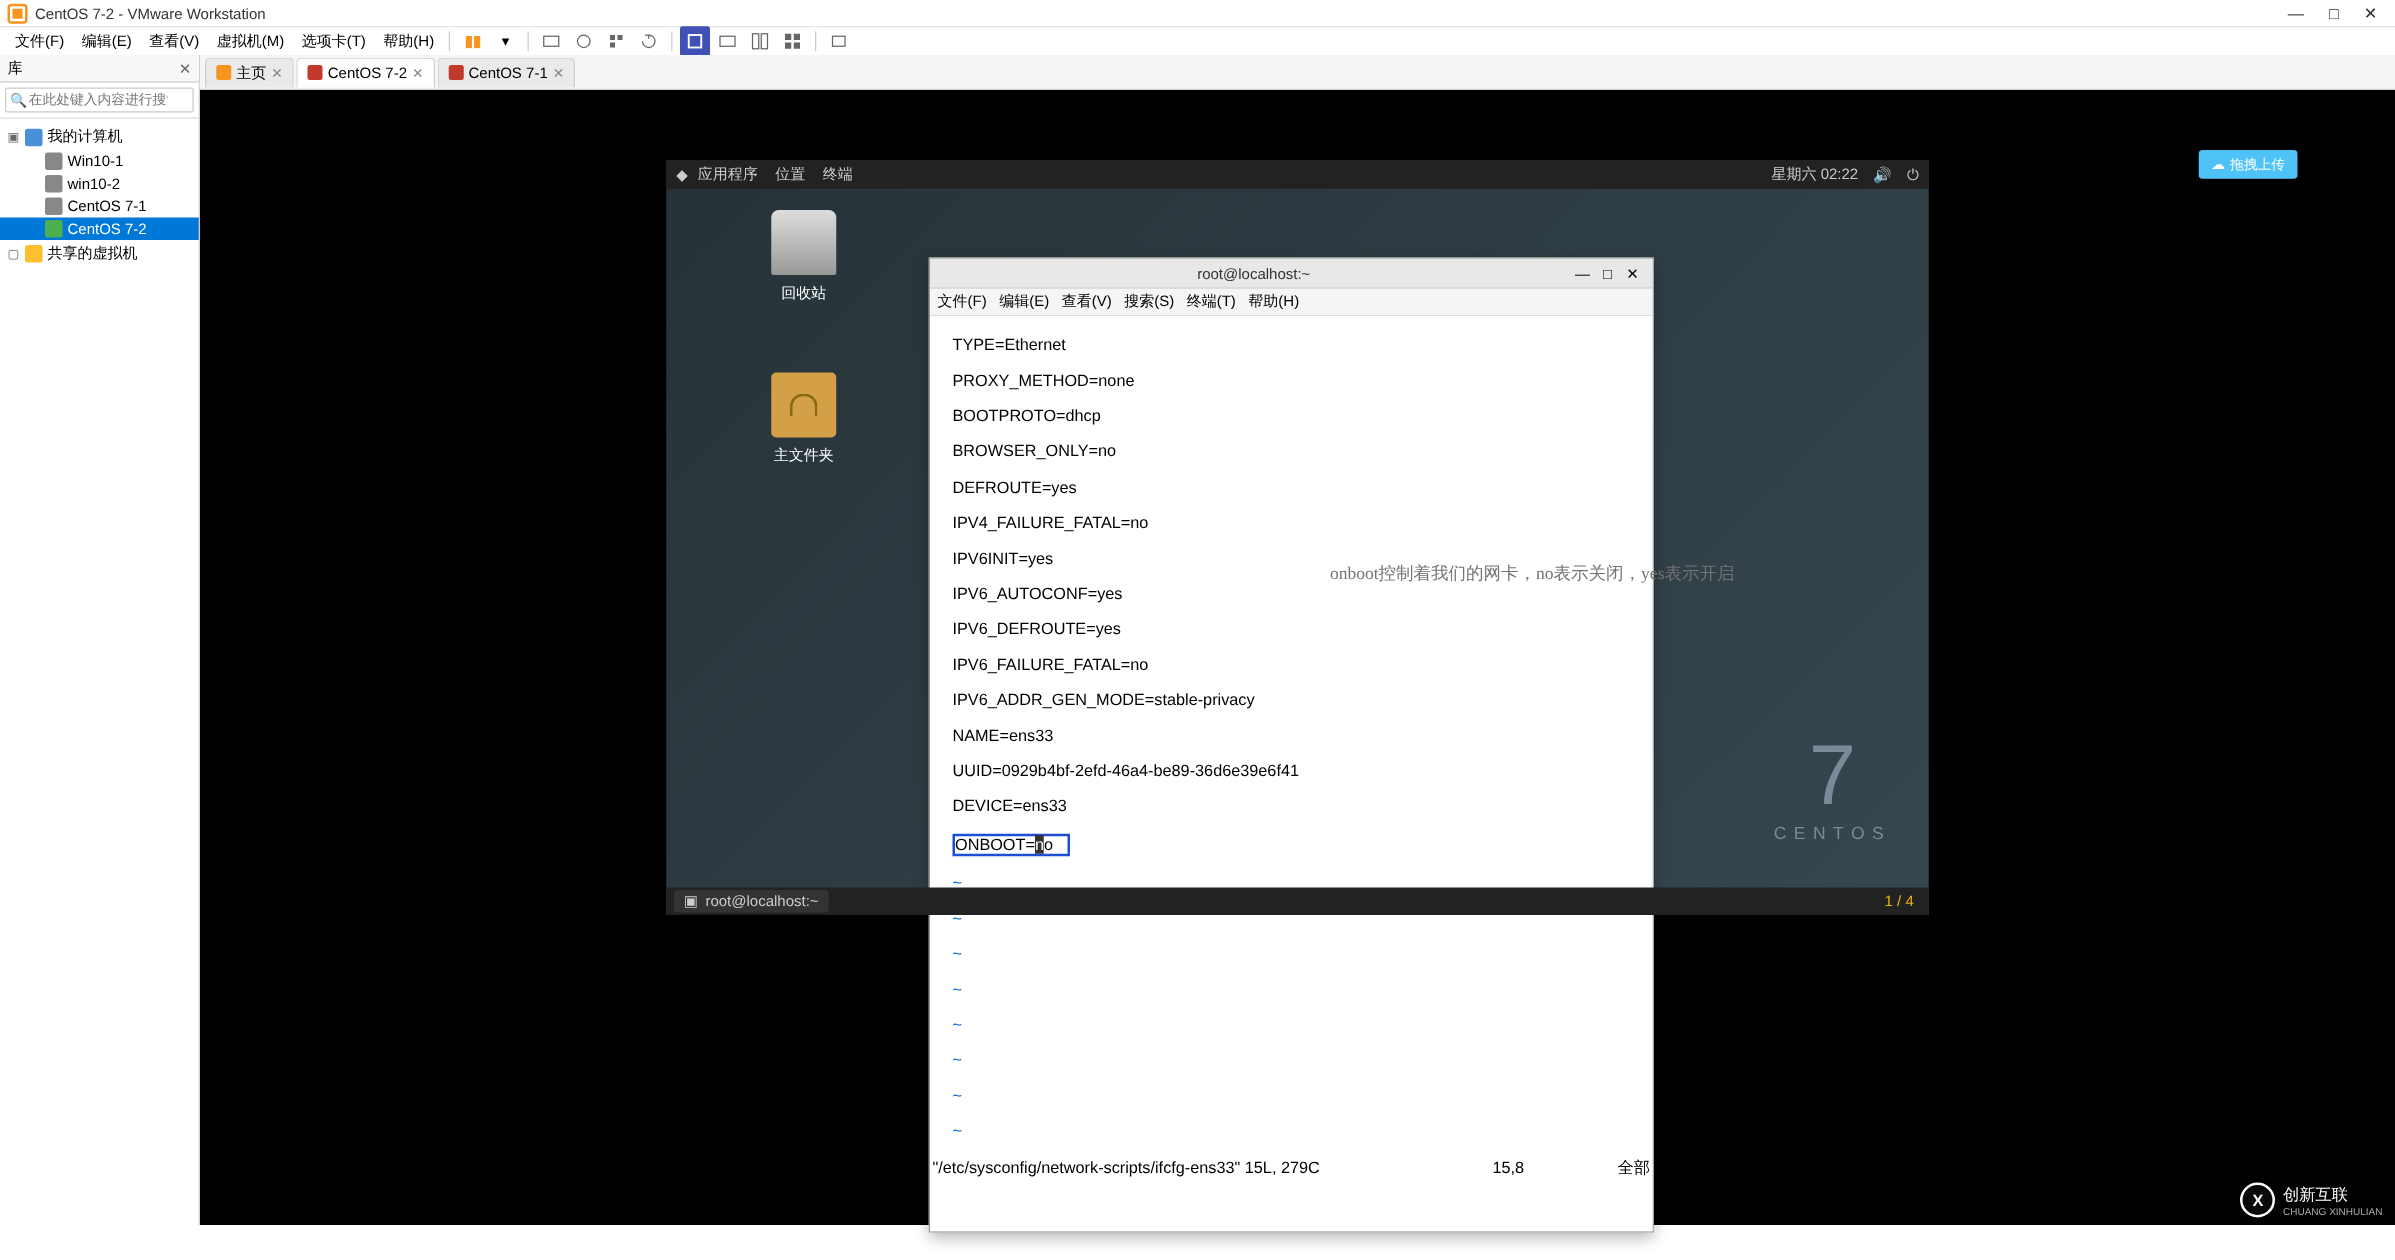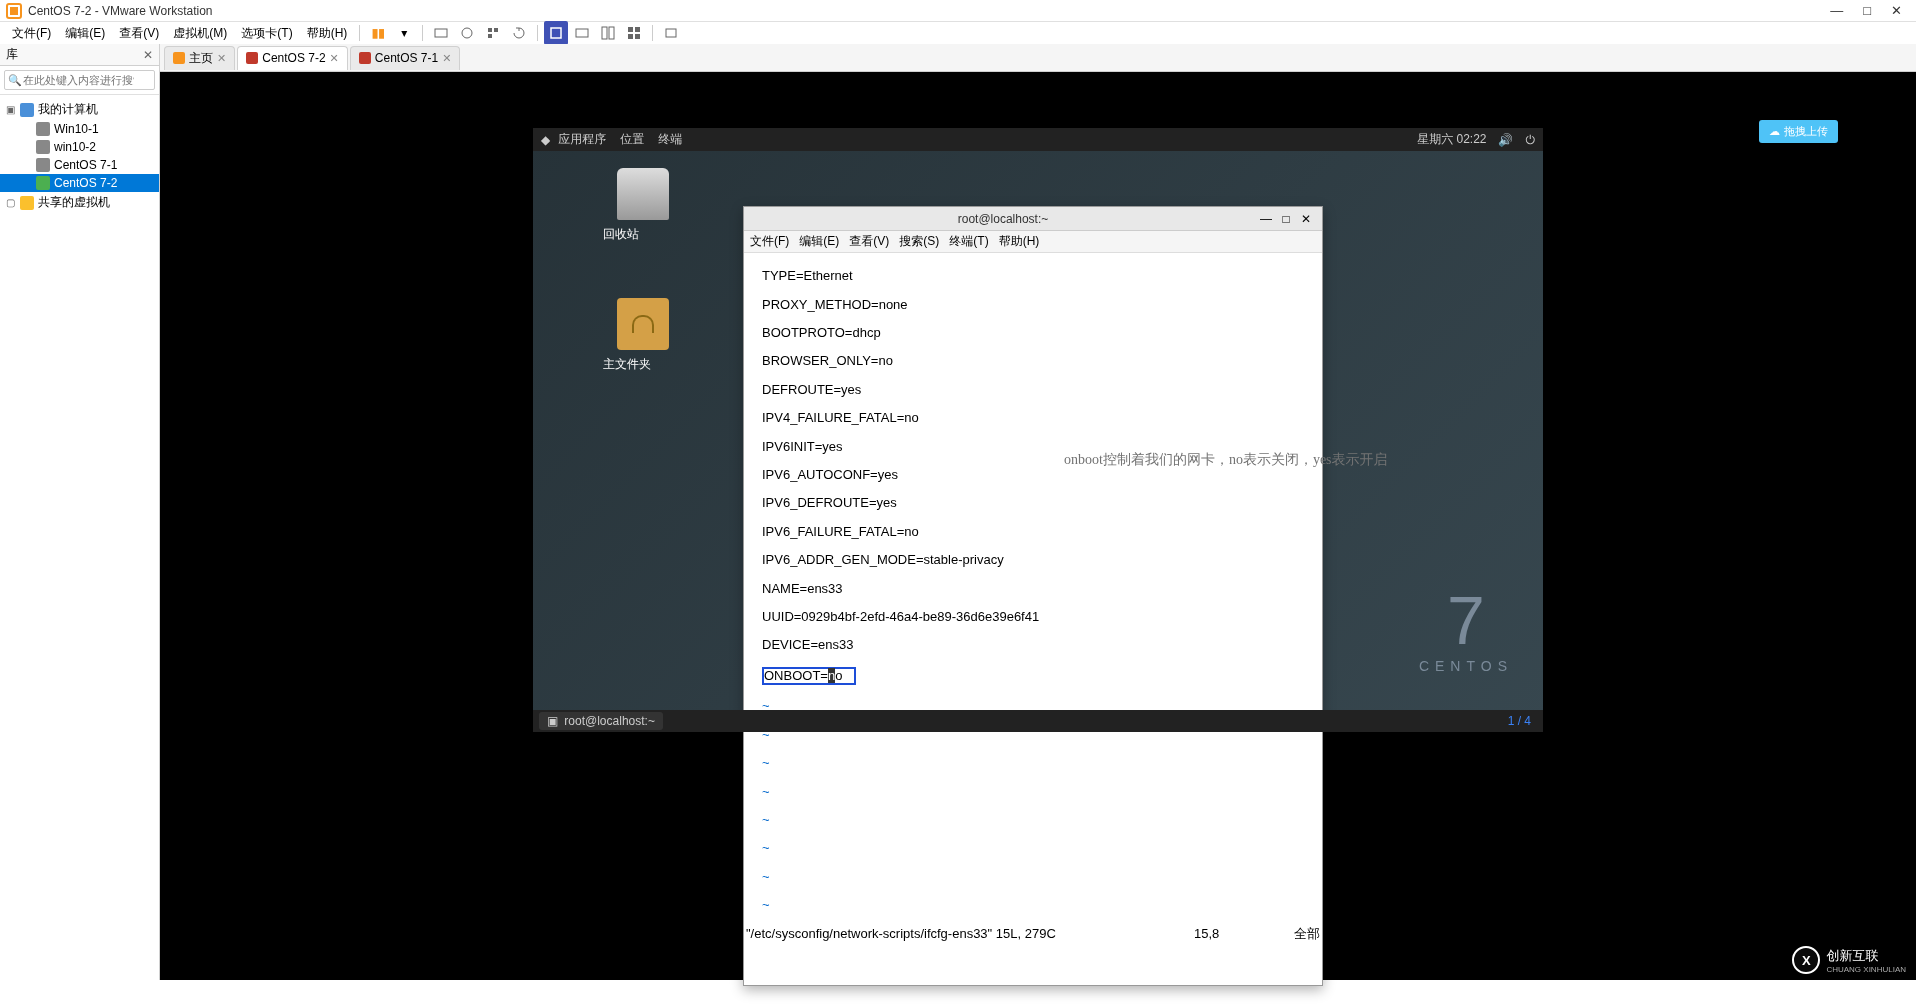--- a/index.html
+++ b/index.html
@@ -60,21 +60,21 @@
     
     .baidu-btn { position: absolute; top: 48px; right: 78px; background: #4fc3f7; color: #fff; padding: 4px 10px; border-radius: 3px; font-size: 11px; display: flex; align-items: center; gap: 4px; }
     
     
     .gnome-bar { height: 23px; background: #222; color: #ccc; display: flex; align-items: center; padding: 0 8px; font-size: 12px; }
     .gnome-left { display: flex; gap: 14px; }
     .gnome-left span { cursor: pointer; }
     .gnome-right { margin-left: auto; display: flex; align-items: center; gap: 12px; }
     
     
-    .desktop-icon { position: absolute; color: #fff; font-size: 12px; width: 80px; }
+    .desktop-icon { position: absolute; text-align: center; color: #fff; font-size: 12px; width: 80px; }
     .desktop-icon-img { width: 52px; height: 52px; margin: 0 auto 6px; }
     .trash-img { background: linear-gradient(#ddd, #999); border-radius: 6px 6px 2px 2px; }
     .folder-img { background: #d4a047; border-radius: 4px; position: relative; }
     .folder-img::after { content: ""; position: absolute; top: 50%; left: 50%; transform: translate(-50%,-50%); width: 18px; height: 16px; border: 2px solid #8b6914; border-bottom: none; border-radius: 10px 10px 0 0; }
     
     
     .term-window { position: absolute; top: 78px; left: 210px; width: 580px; background: #fff; border: 1px solid #999; box-shadow: 0 4px 12px rgba(0,0,0,0.3); }
     .term-titlebar { height: 24px; background: #e8e8e8; display: flex; align-items: center; padding: 0 6px; border-bottom: 1px solid #ccc; }
     .term-title { flex: 1; text-align: center; font-size: 12px; color: #333; }
     .term-ctrl { width: 20px; text-align: center; cursor: pointer; font-size: 12px; }
@@ -89,21 +89,21 @@
     .tilde { color: #0066cc; }
     
     
     .centos-logo { position: absolute; bottom: 58px; right: 30px; color: #7a8a99; font-family: serif; text-align: center; }
     .centos-seven { font-size: 68px; font-weight: 300; line-height: 1; }
     .centos-name { font-size: 14px; letter-spacing: 6px; margin-top: 4px; }
     
     
     .gnome-taskbar { position: absolute; bottom: 0; left: 0; right: 0; height: 22px; background: #222; display: flex; align-items: center; padding: 0 6px; }
     .taskbar-app { display: flex; align-items: center; gap: 6px; padding: 2px 8px; color: #ccc; font-size: 12px; background: #333; border-radius: 3px; }
-    .taskbar-right { margin-left: auto; color: #3b82f6; font-size: 12px; padding: 0 6px; }
+    .taskbar-right { margin-left: auto; color: #eab308; font-size: 12px; padding: 0 6px; }
     
     
     .watermark { position: absolute; bottom: 6px; right: 10px; display: flex; align-items: center; gap: 6px; color: #fff; font-size: 13px; }
     .watermark-icon { width: 28px; height: 28px; border: 2px solid #fff; border-radius: 50%; display: flex; align-items: center; justify-content: center; font-weight: bold; background: #0a0a0a; }
     .watermark-sub { font-size: 8px; color: #aaa; }
   </style>
 </head>
 <body>
 
 <div class="titlebar">

